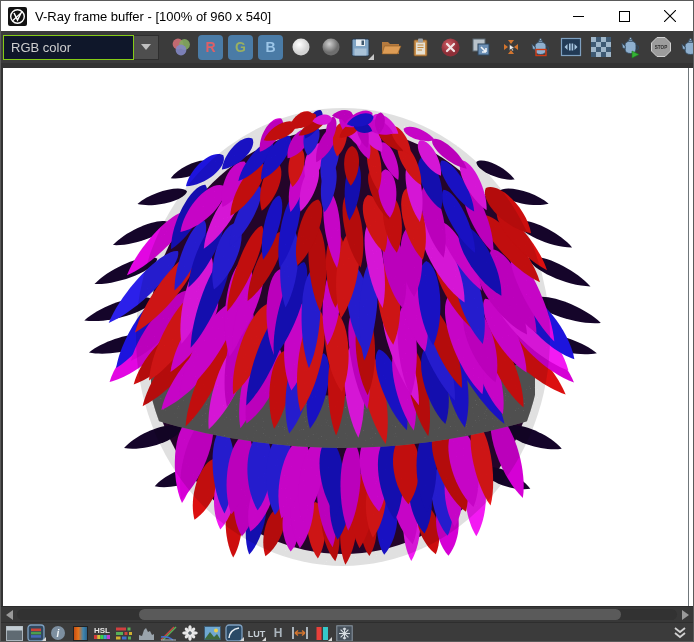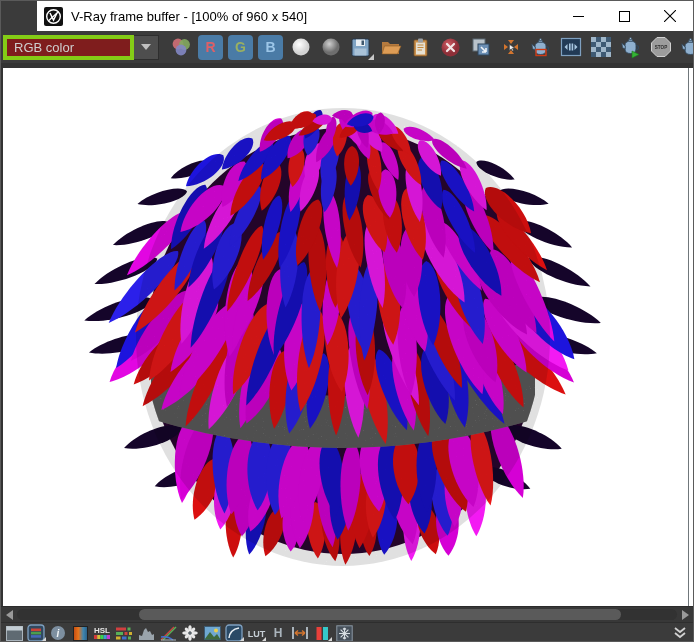--- a/index.html
+++ b/index.html
@@ -1,30 +1,30 @@
 <!DOCTYPE html>
 <html><head>
 <meta charset="utf-8">
 <style>
   * { margin:0; padding:0; box-sizing:border-box; }
   html,body { width:694px; height:642px; }
   body { font-family:"Liberation Sans", sans-serif; background:#888; }
   #win { width:694px; height:642px; border:1px solid #5a5a5a; background:#3b3b3b; position:relative; overflow:hidden; }
 
   
-  #titlebar { height:30px; background:#ffffff; display:flex; align-items:center; padding-left:7px;margin-left:36px; }
+  #titlebar { height:30px; background:#ffffff; display:flex; align-items:center; padding-left:7px; }
   #app-logo { width:19px; height:19px; margin-right:8px; flex:0 0 auto; }
   #title-text { font-size:13px; color:#000; white-space:nowrap; }
   #title-spacer { flex:1; }
   .winctl { width:46px; height:30px; display:flex; align-items:center; justify-content:center; }
 
   
   #toolbar { height:32px; background:#3b3b3b; display:flex; align-items:center; padding:0 2px; gap:1px; }
   #channel-dropdown { display:flex; height:25px; margin-right:6px; }
-  #channel-value { width:131px; background:#7f1d1d; border:4px solid #84cc16; color:#cfcfcf; font-size:13px;
+  #channel-value { width:131px; background:#0f172a; border:1px solid #84cc16; color:#cfcfcf; font-size:13px;
        display:flex; align-items:center; padding-left:7px; }
   #channel-arrow { width:25px; background:#4e4e4e; border:1px solid #2e2e2e; border-left:none;
        display:flex; align-items:center; justify-content:center; }
   .tri-down { width:0; height:0; border-left:5px solid transparent; border-right:5px solid transparent; border-top:6px solid #c0c0c0; }
   .tbtn { width:29px; height:28px; display:flex; align-items:center; justify-content:center; position:relative; flex:0 0 auto; }
   .chanbtn { width:25px; height:25px; border-radius:4px; background:#4a7ba6; display:flex; align-items:center; justify-content:center;
        font-weight:bold; font-size:14px; margin:0 2px; flex:0 0 auto; }
   .corner { position:absolute; right:1px; bottom:1px; width:0; height:0; border-left:6px solid transparent; border-bottom:6px solid #c8c8c8; }
 
   

